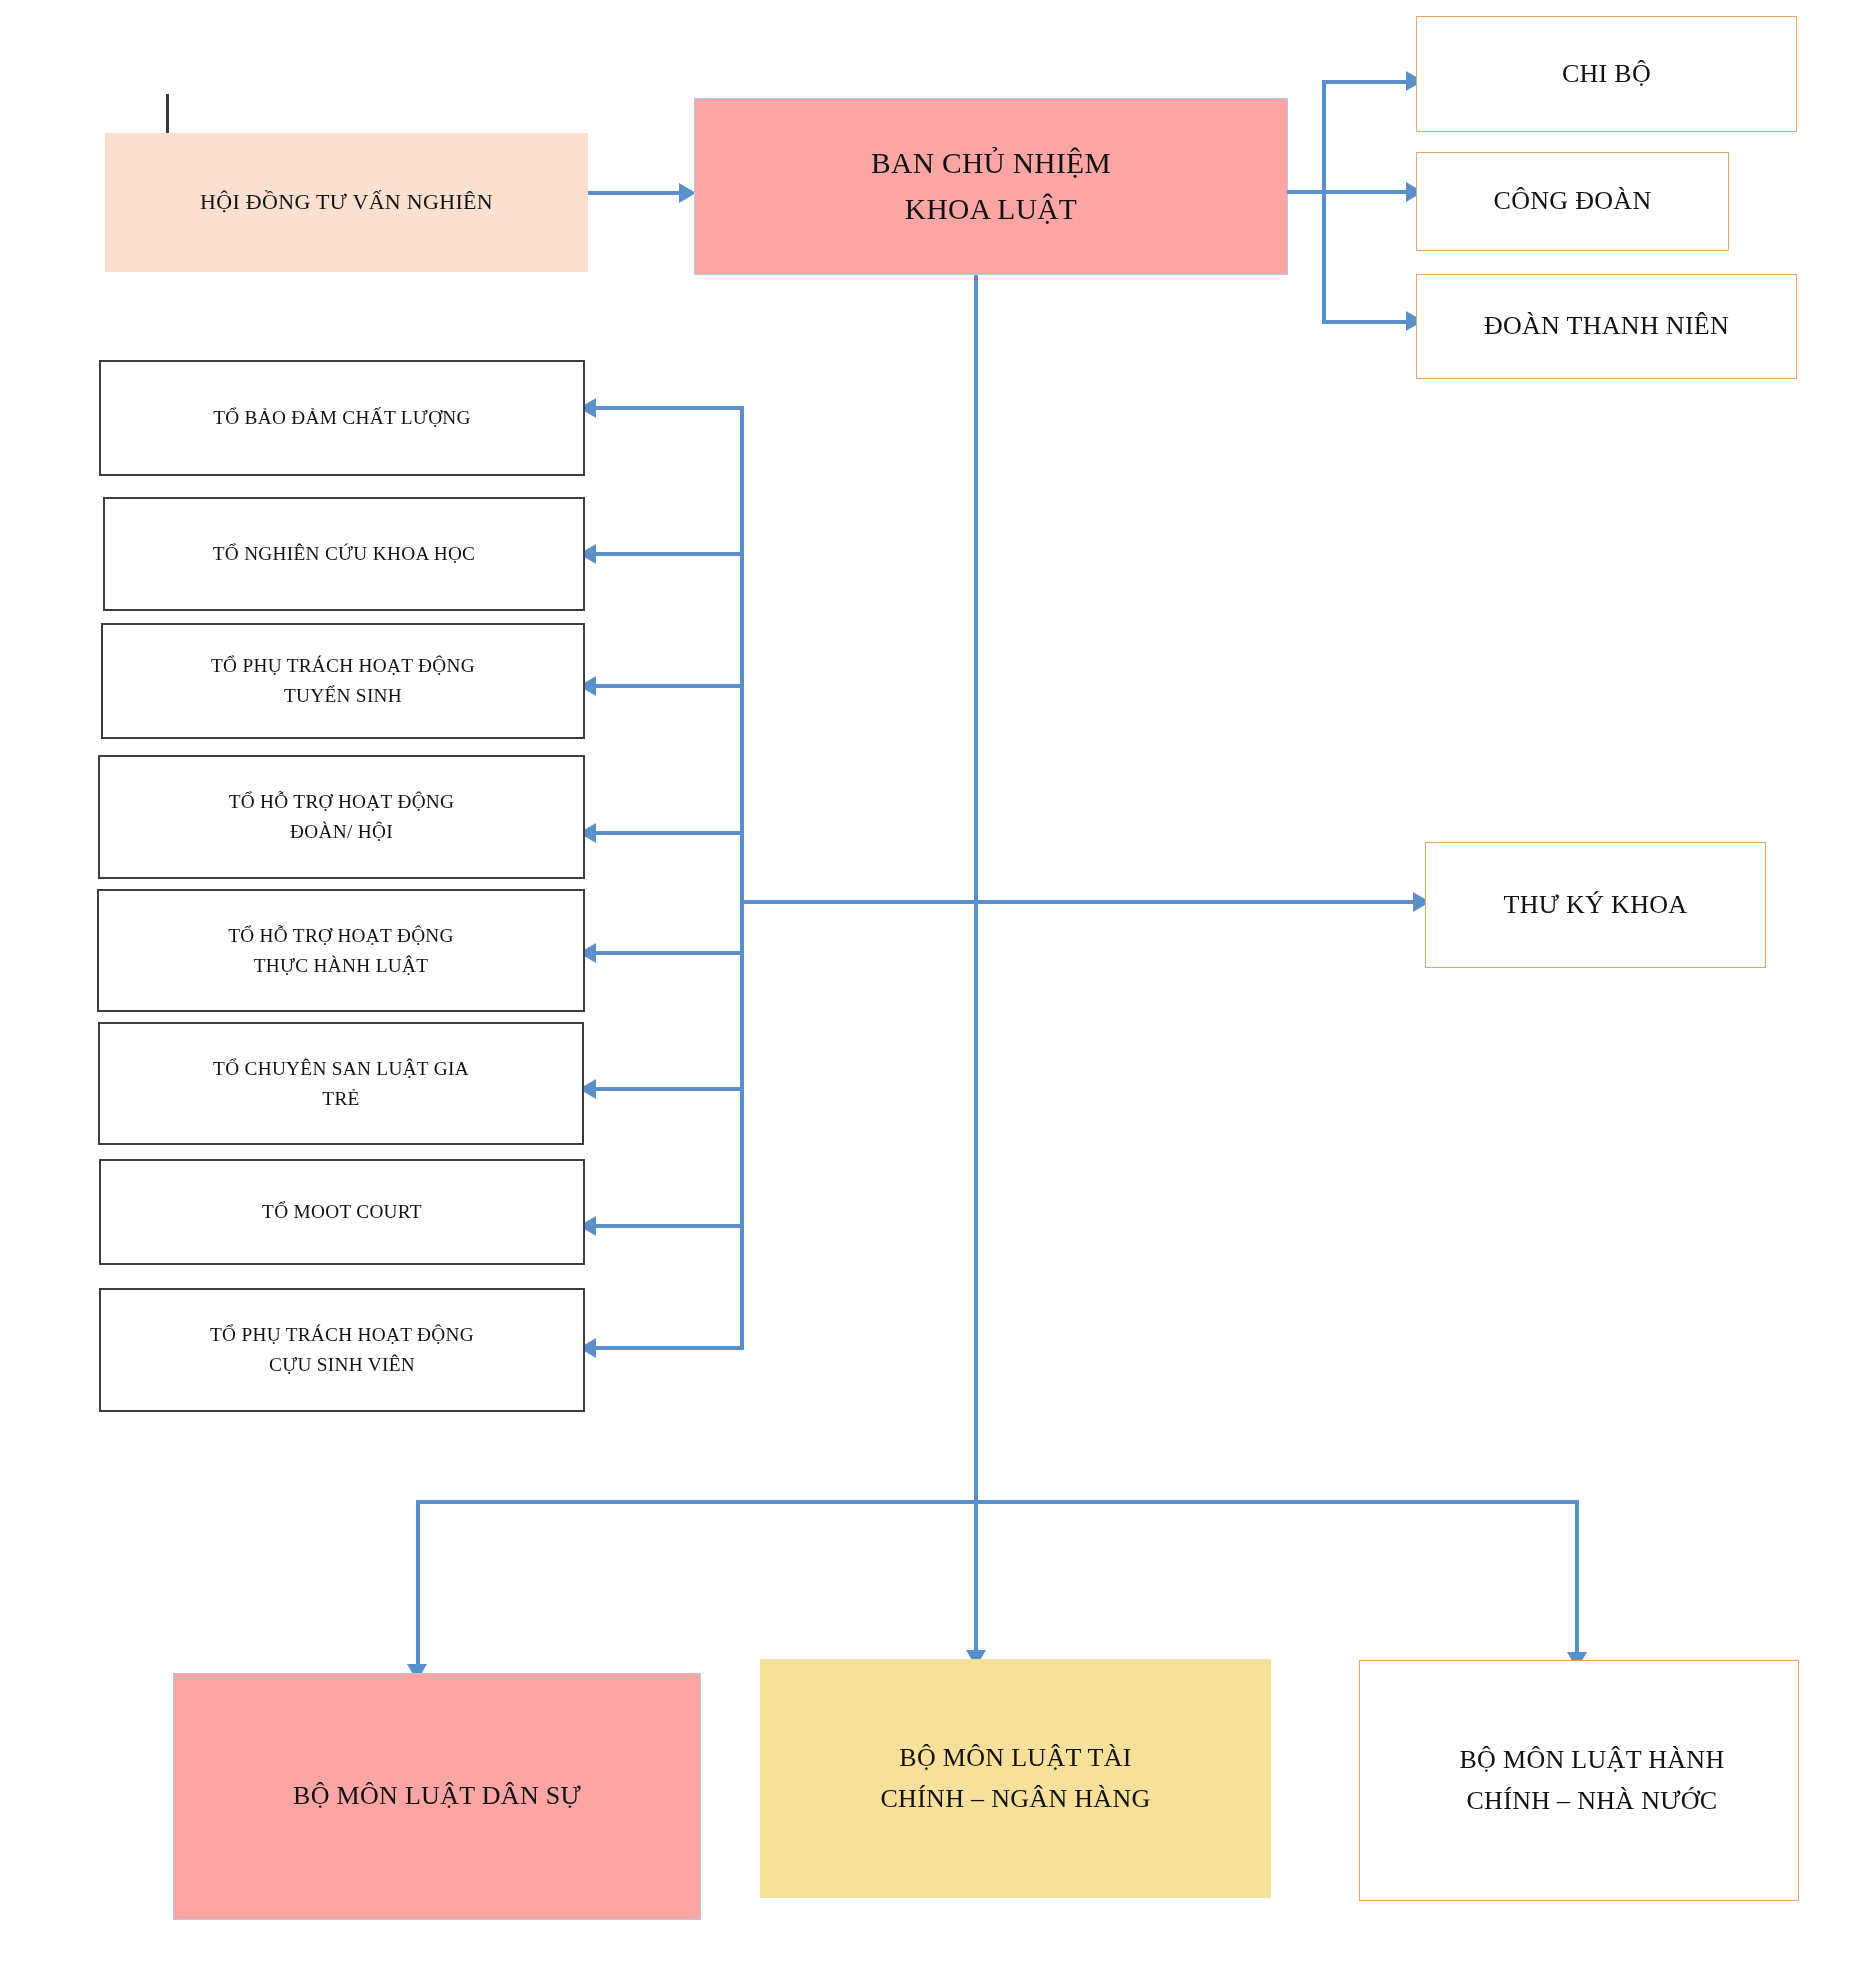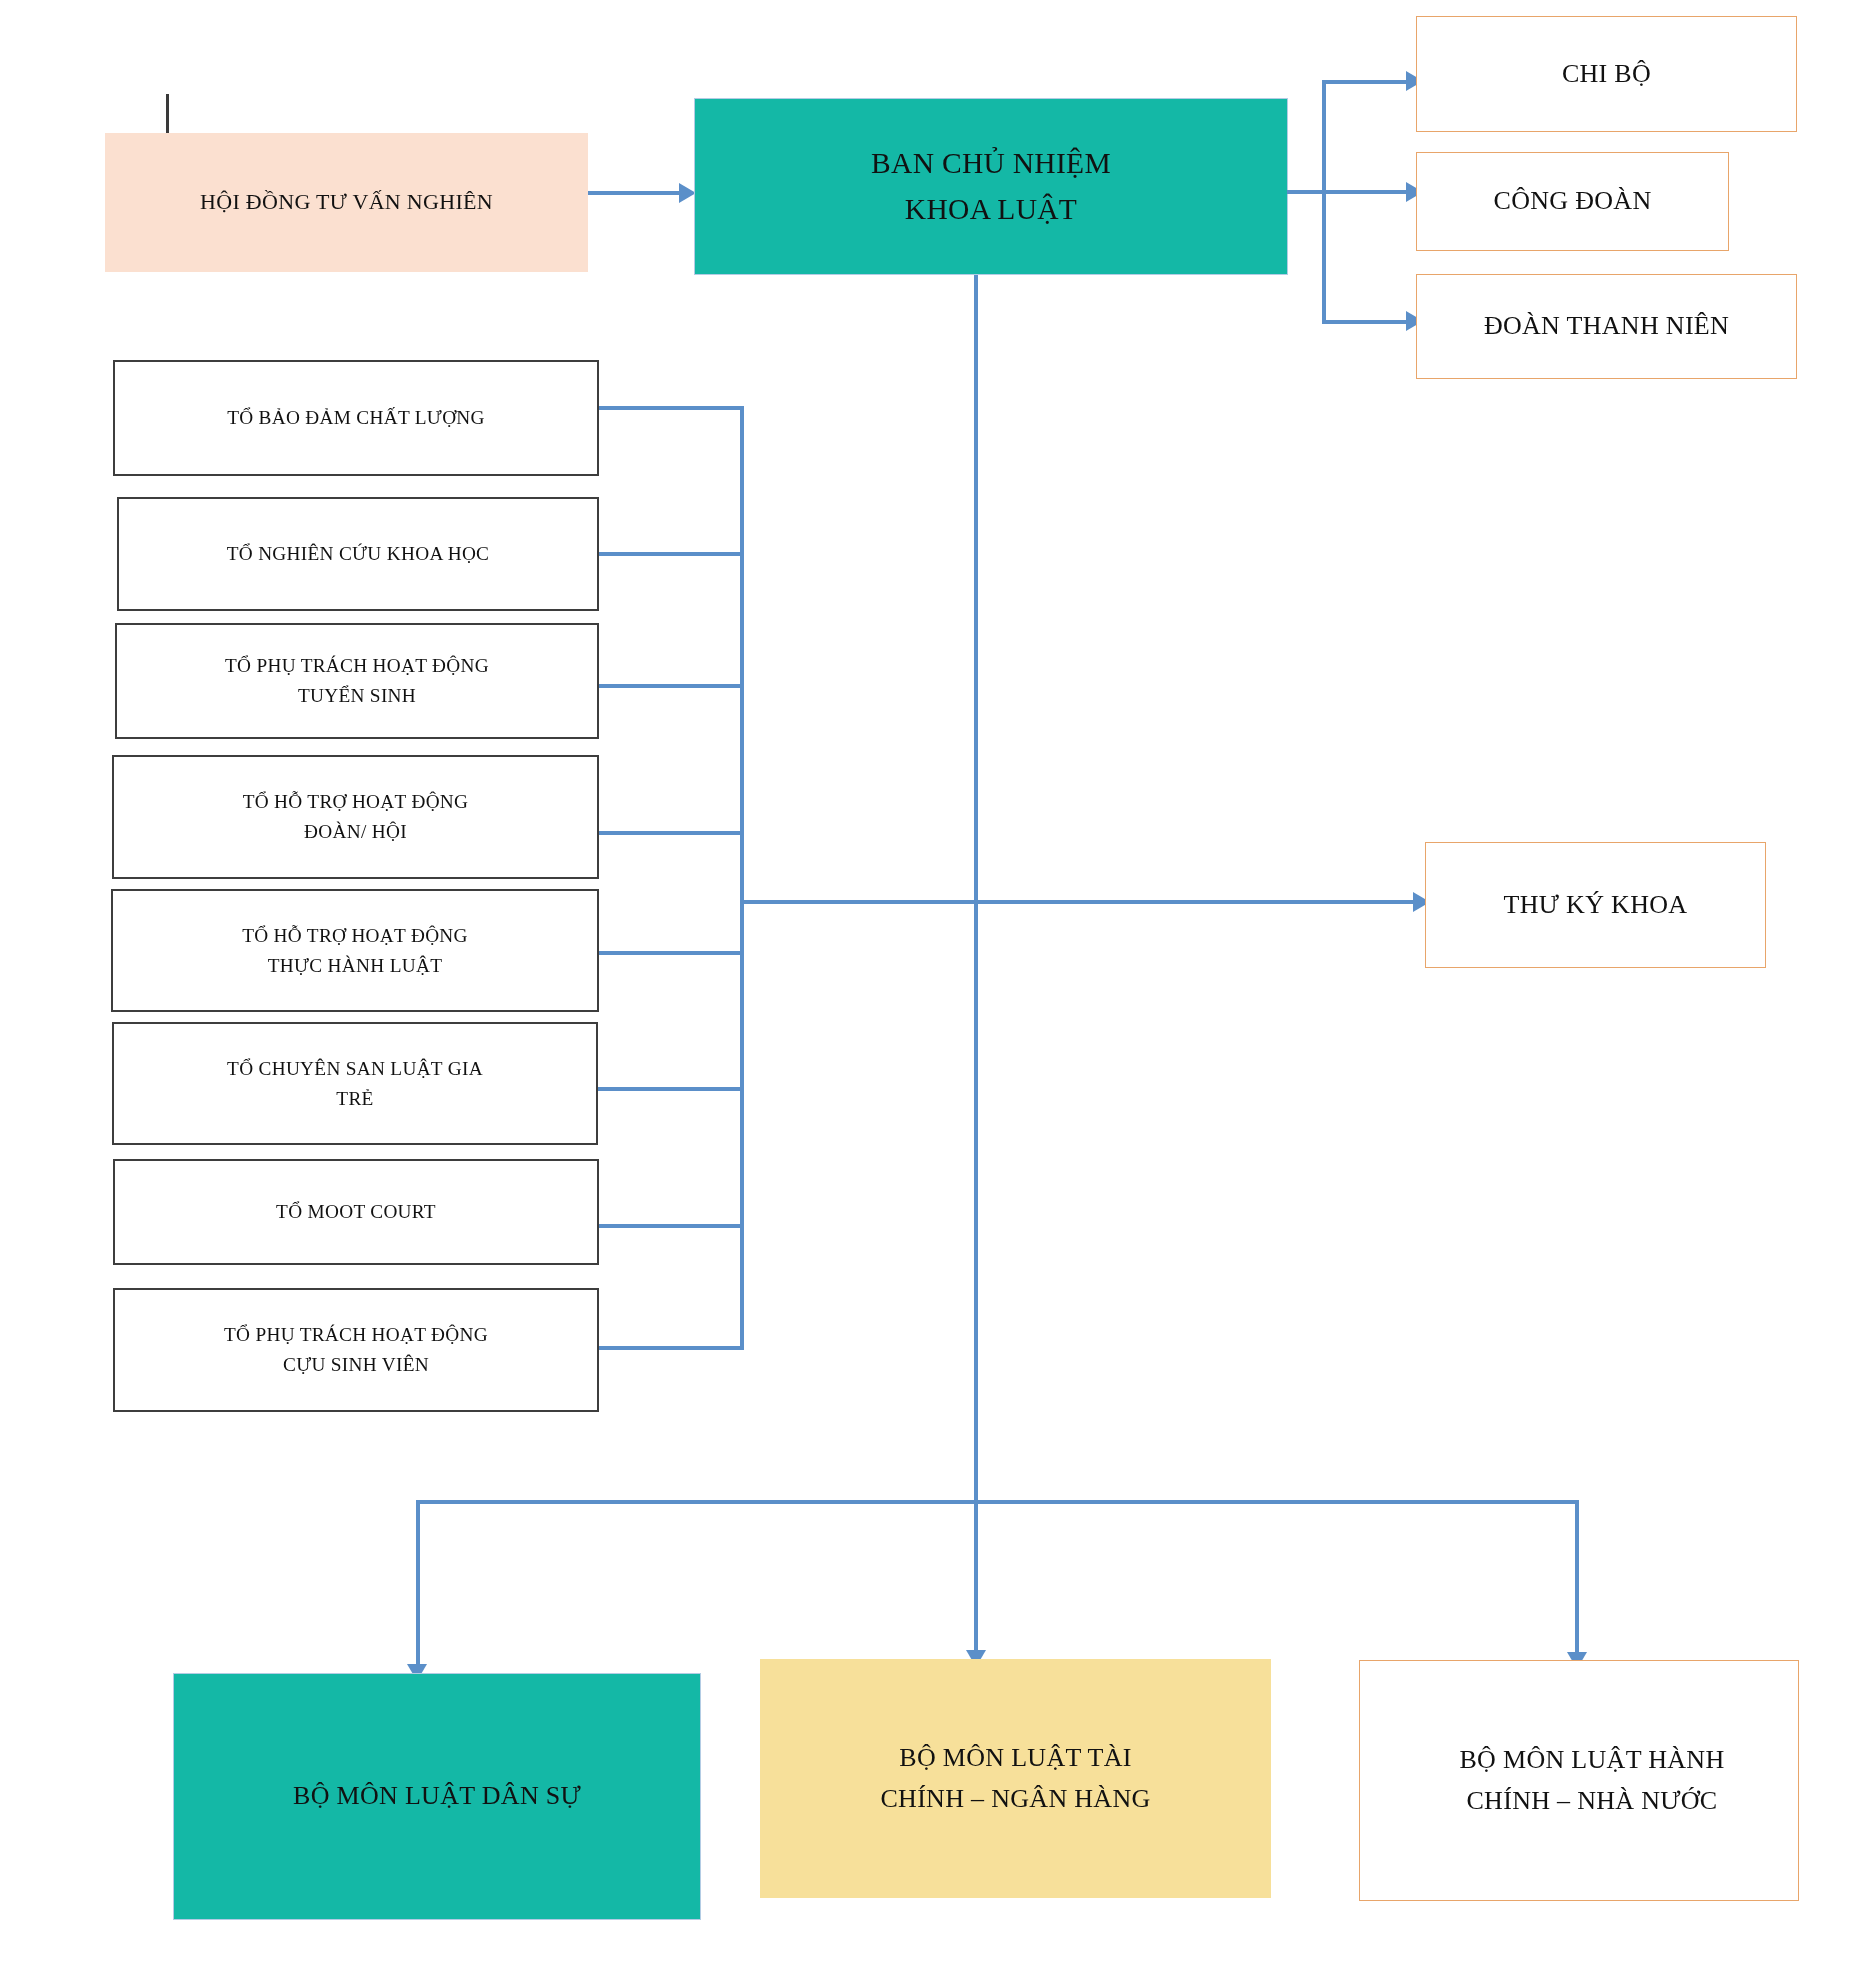--- a/index.html
+++ b/index.html
@@ -19,29 +19,29 @@
     align-items:center;
     justify-content:center;
     text-align:center;
     color:#111111;
     line-height:1.55;
     letter-spacing:0.3px;
     white-space:pre-line;
   }
   
   .v-peach{ background:#fbe0d0; border:0.6px solid #fbe0d0; }
-  .v-blue{  background:#14b8a6; border:0.6px solid #b3cce4; }
+  .v-blue{  background:#fca5a5; border:0.6px solid #b3cce4; }
   .v-orange{ background:#ffffff; border:1.7px solid #e8a56a; }
   .v-gray{  background:#ffffff; border:2.3px solid #3d3d3d; }
   .v-yellow{ background:#f7e09a; border:0.6px solid #f7e09a; }
 
   .t-xl{ font-size:29.5px; }
   .t-lg{ font-size:26px; }
   .t-md{ font-size:22px; }
-  .t-sm{ font-size:19.3px;margin-left:14px; }
+  .t-sm{ font-size:19.3px; }
 
   
   .hline, .vline{ position:absolute; background:#5b8fc9; }
   .hline{ height:4px; }
   .vline{ width:4px; }
 
   .arrow{ position:absolute; width:0; height:0; }
   .arrow.right{
     border-top:10.2px solid transparent;
     border-bottom:10.2px solid transparent;

